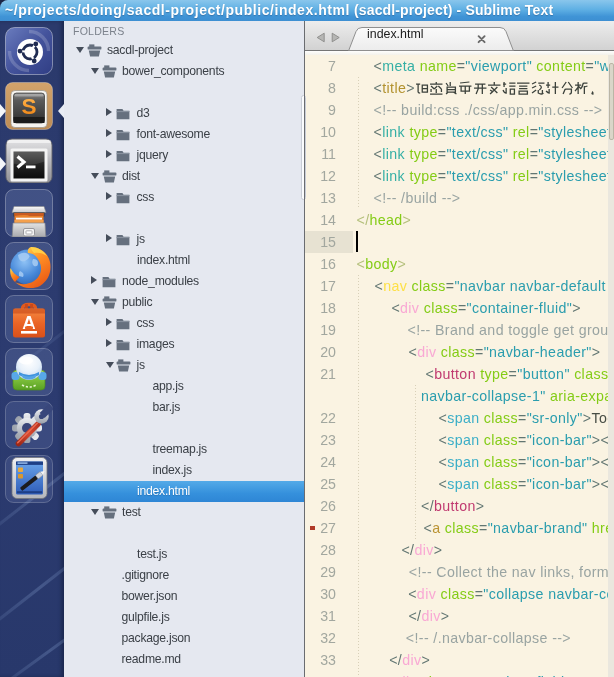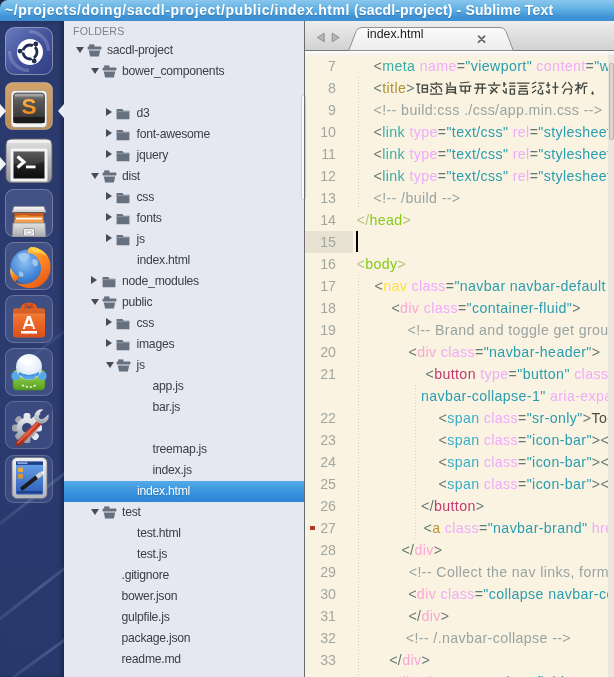--- a/index.html
+++ b/index.html
@@ -44,21 +44,21 @@
  background:linear-gradient(180deg,#fefefd,#f3f1ea);z-index:6}
 
 #editor{left:305px;top:55px;width:309px;height:622px;background:#faf3e2;z-index:4}
 #gutterhl{position:absolute;background:#e7e2d2;z-index:5}
 .ln{position:absolute;width:32px;text-align:right;font-size:14.2px;line-height:22px;
  color:#a2a79f;font-family:"Liberation Sans",sans-serif;z-index:6}
 .cl{position:absolute;white-space:pre;font-size:14.2px;line-height:22px;
  letter-spacing:0.38px;color:#474d45;font-family:"Liberation Sans",sans-serif;z-index:6}
 .guide{position:absolute;width:1px;z-index:5;
  background-image:repeating-linear-gradient(180deg,#d8d0b8 0 1px,transparent 1px 3px)}
-.p{color:#627672}.at{color:#f0abfc}.s{color:#2a9dae}.c{color:#99a4a2}
+.p{color:#627672}.at{color:#84cc16}.s{color:#2a9dae}.c{color:#99a4a2}
 .tmeta{color:#35afa5}.ttitle{color:#b2922f}.thb{color:#84cc16}.phb{color:#b3bf7a}
 .tnav{color:#fde047}.tdiv{color:#f9a8d4}.tspan{color:#3baec7}.tbut{color:#c03a70}.ta{color:#bb9433}
 .cjk{display:inline-block;vertical-align:-2px}
 #caret{left:356.4px;top:231px;width:1.8px;height:21px;background:#000;z-index:8}
 #marker{left:310px;top:525.8px;width:4.5px;height:4.5px;background:#b03a28;z-index:8}
 #escroll{left:608px;top:55px;width:6px;height:622px;background:#eae7de;z-index:7}
 #ethumb{left:608.5px;top:63px;width:5px;height:77px;background:#dad6c9;
  border:1px solid #bab5a5;border-radius:2px;z-index:8}
 </style></head>
 <body>
@@ -339,28 +339,20 @@
       <div class="rtxt" style="left:58.0px">dist</div>
     </div>
 <div class="row" style="top:165.5px">
       <div class="arr closed" style="left:41.5px"></div>
       <svg style="position:absolute;left:52.0px;top:4px" width="14" height="13" viewBox="0 0 14 13">
         <path d="M0.6 2h5.8l1.2 1.8h5.8v8.4H0.6z" fill="#66707e"></path>
         <path d="M0.6 4.6h12.8" stroke="#8d95a2" stroke-width="1"></path>
       </svg>
       <div class="rtxt" style="left:72.5px">css</div>
     </div>
-<div class="row" style="top:186.5px">
-      <div class="arr closed" style="left:41.5px"></div>
-      <svg style="position:absolute;left:52.0px;top:4px" width="14" height="13" viewBox="0 0 14 13">
-        <path d="M0.6 2h5.8l1.2 1.8h5.8v8.4H0.6z" fill="#66707e"></path>
-        <path d="M0.6 4.6h12.8" stroke="#8d95a2" stroke-width="1"></path>
-      </svg>
-      <div class="rtxt" style="left:72.5px">fonts</div>
-    </div>
 <div class="row" style="top:207.5px">
       <div class="arr closed" style="left:41.5px"></div>
       <svg style="position:absolute;left:52.0px;top:4px" width="14" height="13" viewBox="0 0 14 13">
         <path d="M0.6 2h5.8l1.2 1.8h5.8v8.4H0.6z" fill="#66707e"></path>
         <path d="M0.6 4.6h12.8" stroke="#8d95a2" stroke-width="1"></path>
       </svg>
       <div class="rtxt" style="left:72.5px">js</div>
     </div>
 <div class="row" style="top:228.5px">
       <div class="rtxt" style="left:73.0px">index.html</div>
@@ -423,23 +415,20 @@
       <div class="rtxt" style="left:73.0px">index.html</div>
     </div>
 <div class="row" style="top:480.5px">
       <div class="arr open" style="left:27.0px"></div>
       <svg style="position:absolute;left:37.5px;top:4px" width="15" height="13" viewBox="0 0 15 13">
         <rect x="2.2" y="0.4" width="5.2" height="2.8" fill="#66707e"></rect>
         <rect x="0.6" y="2.6" width="13.8" height="3" rx="0.9" fill="#66707e"></rect>
         <path d="M1.8 6.4h11.4l-1.3 6h-8.8z" fill="#66707e"></path>
       </svg>
       <div class="rtxt" style="left:58.0px">test</div>
-    </div>
-<div class="row" style="top:501.5px">
-      <div class="rtxt" style="left:73.0px">test.html</div>
     </div>
 <div class="row" style="top:522.5px">
       <div class="rtxt" style="left:73.0px">test.js</div>
     </div>
 <div class="row" style="top:543.5px">
       <div class="rtxt" style="left:57.5px">.gitignore</div>
     </div>
 <div class="row" style="top:564.5px">
       <div class="rtxt" style="left:57.5px">bower.json</div>
     </div>

